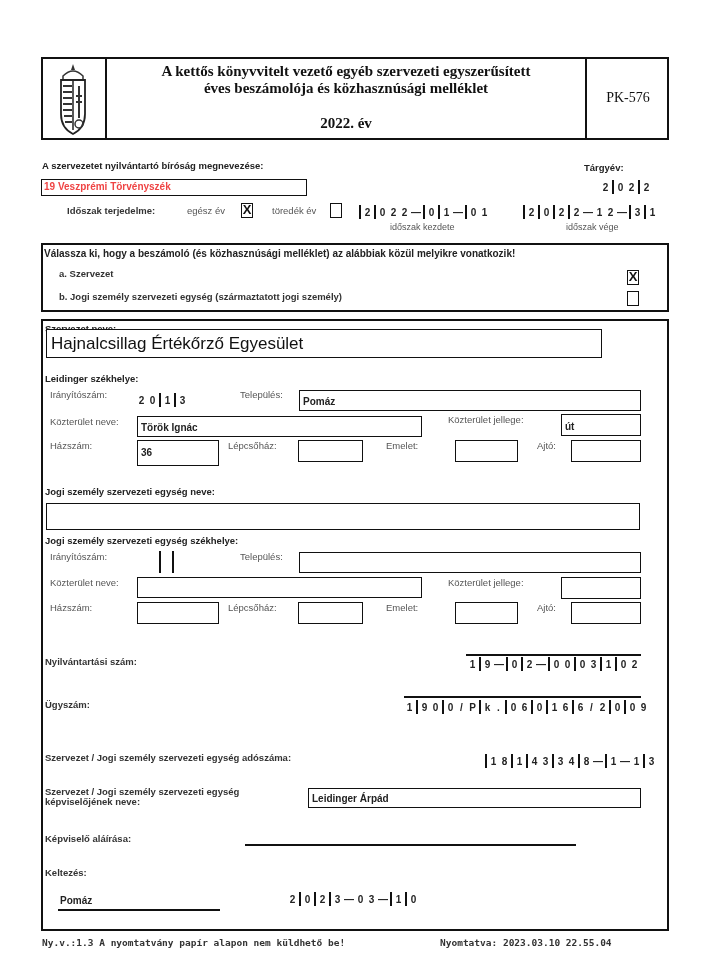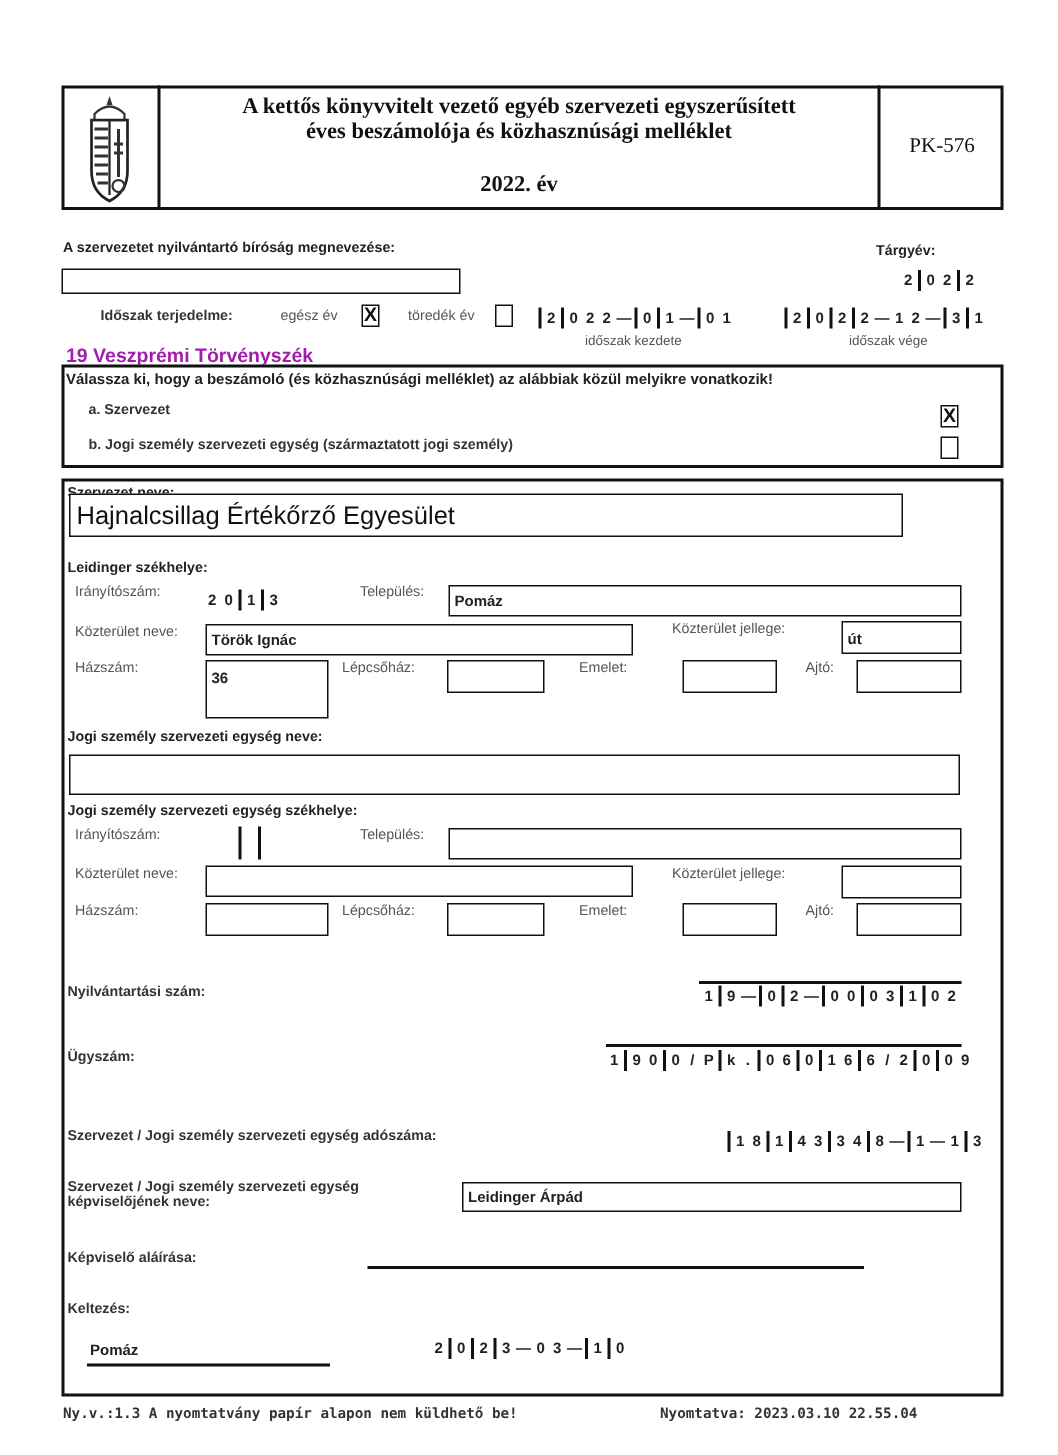--- a/index.html
+++ b/index.html
@@ -51,21 +51,21 @@
   </svg>
 </div>
 
 <div class="abs serif bold" style="left:107px;top:63px;width:478px;text-align:center;font-size:15px;">A kettős könyvvitelt vezető egyéb szervezeti egyszerűsített</div>
 <div class="abs serif bold" style="left:107px;top:80px;width:478px;text-align:center;font-size:15px;">éves beszámolója és közhasznúsági melléklet</div>
 <div class="abs serif bold" style="left:107px;top:115px;width:478px;text-align:center;font-size:15px;">2022. év</div>
 <div class="abs serif" style="left:587px;top:90px;width:82px;text-align:center;font-size:14px;">PK-576</div>
 
 <div class="lbl bold" style="left:42px;top:160px;">A szervezetet nyilvántartó bíróság megnevezése:</div>
 <div class="box thin" style="left:41px;top:179px;width:266px;height:17px;">
-  <span class="abs bold" style="left:2px;top:1px;font-size:13px;color:#a21caf;white-space:nowrap;margin-top:48px;">19 Veszprémi Törvényszék</span>
+  <span class="abs bold" style="left:2px;top:1px;font-size:10px;color:#ef4444;white-space:nowrap;">19 Veszprémi Törvényszék</span>
 </div>
 
 <div class="lbl bold" style="left:584px;top:162px;">Tárgyév:</div>
 <div class="digits" style="left:600px;top:180px;">
   <span class="d">2</span>
   <span class="sep"></span>
   <span class="d">0</span>
   <span class="d">2</span>
   <span class="sep"></span>
   <span class="d">2</span>
@@ -148,21 +148,21 @@
 <div class="lbl-light" style="left:50px;top:416px;">Közterület neve:</div>
 <div class="box thin" style="left:137px;top:416px;width:285px;height:21px;padding-left:47px;">
   <span class="val" style="left:3px;top:5px;">Török Ignác</span>
 </div>
 <div class="lbl-light" style="left:448px;top:414px;">Közterület jellege:</div>
 <div class="box thin" style="left:561px;top:414px;width:80px;height:22px;">
   <span class="val" style="left:3px;top:6px;">út</span>
 </div>
 
 <div class="lbl-light" style="left:50px;top:440px;">Házszám:</div>
-<div class="box thin" style="left:137px;top:440px;width:82px;height:39px;">
+<div class="box thin" style="left:137px;top:440px;width:82px;height:26px;">
   <span class="val" style="left:3px;top:6px;">36</span>
 </div>
 <div class="lbl-light" style="left:228px;top:440px;">Lépcsőház:</div>
 <div class="box thin" style="left:298px;top:440px;width:65px;height:22px;"></div>
 <div class="lbl-light" style="left:386px;top:440px;">Emelet:</div>
 <div class="box thin" style="left:455px;top:440px;width:63px;height:22px;"></div>
 <div class="lbl-light" style="left:537px;top:440px;">Ajtó:</div>
 <div class="box thin" style="left:571px;top:440px;width:70px;height:22px;"></div>
 
 <div class="lbl bold" style="left:45px;top:486px;text-align:center;">Jogi személy szervezeti egység neve:</div>

